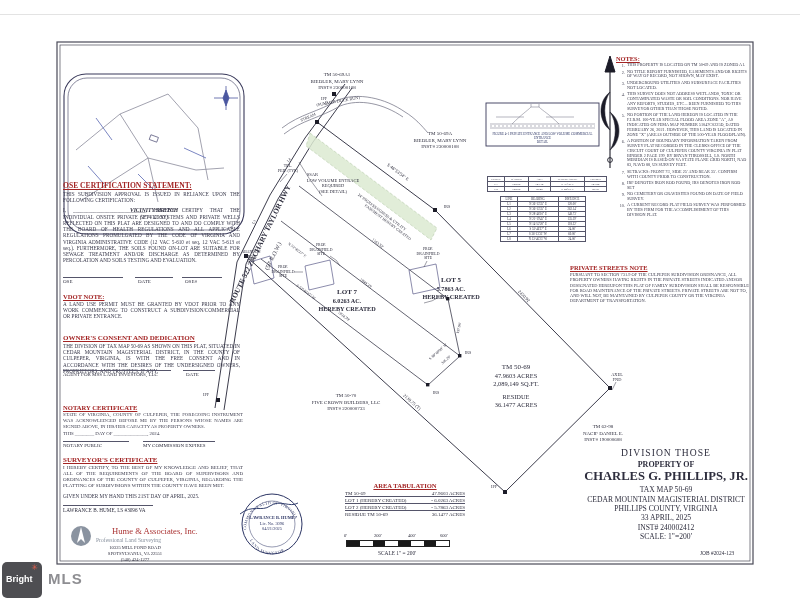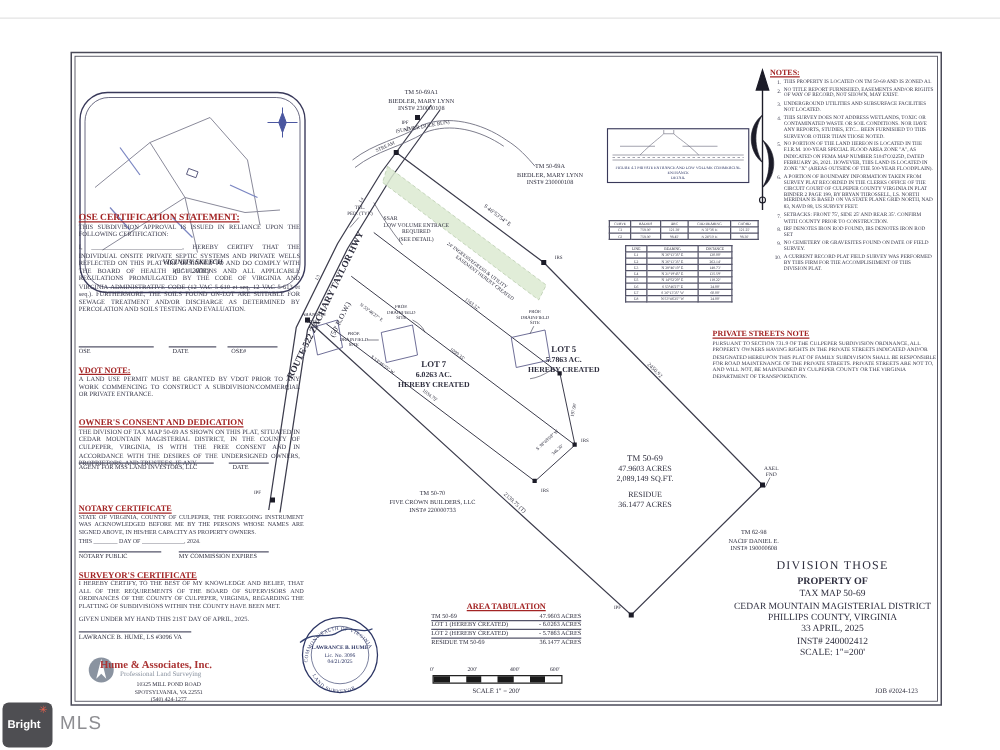--- a/index.html
+++ b/index.html
@@ -154,21 +154,21 @@
       <circle cx="81" cy="536" r="10" fill="#8a93a0"></circle>
       <polygon points="81,527 77,543 81,539 85,543" fill="#fff"></polygon>
     </g>
   </svg>
 
   <div class="B tc" style="left:154px;top:214px;font-style:italic;font-size:5.6px;line-height:1.25">
     <div style="font-weight:bold">VICINITY SKETCH</div>
     <div>(1" = 2000')</div>
   </div>
 
-  <div class="abs" style="left:63px;top:169px;width:177px">
+  <div class="abs" style="left:63px;top:181px;width:177px">
     <div class="hd" style="font-size:7.6px">OSE CERTIFICATION STATEMENT:</div>
     <div class="p" style="font-size:5.2px;margin-top:1px">THIS SUBDIVISION APPROVAL IS ISSUED IN RELIANCE UPON THE FOLLOWING CERTIFICATION:</div>
     <div class="p" style="font-size:5.2px;margin-top:4px">I, ____________________________, HEREBY CERTIFY THAT THE INDIVIDUAL ONSITE PRIVATE SEPTIC SYSTEMS AND PRIVATE WELLS REFLECTED ON THIS PLAT ARE DESIGNED TO AND DO COMPLY WITH THE BOARD OF HEALTH REGULATIONS AND ALL APPLICABLE REGULATIONS PROMULGATED BY THE CODE OF VIRGINIA AND VIRGINIA ADMINISTRATIVE CODE (12 VAC 5-610 et seq, 12 VAC 5-613 et seq.). FURTHERMORE, THE SOILS FOUND ON-LOT ARE SUITABLE FOR SEWAGE TREATMENT AND/OR DISCHARGE AS DETERMINED BY PERCOLATION AND SOILS TESTING AND EVALUATION.</div>
   </div>
   <div class="sig" style="left:63px;top:277px;width:60px"></div>
   <div class="sig" style="left:135px;top:277px;width:38px"></div>
   <div class="sig" style="left:182px;top:277px;width:40px"></div>
   <div class="L" style="left:63px;top:279px;font-size:5px">OSE</div>
   <div class="L" style="left:138px;top:279px;font-size:5px">DATE</div>
   <div class="L" style="left:185px;top:279px;font-size:5px">OSE#</div>
@@ -198,21 +198,21 @@
   <div class="L" style="left:143px;top:443px;font-size:5px">MY COMMISSION EXPIRES</div>
 
   <div class="abs" style="left:63px;top:456px;width:180px">
     <div class="hd" style="font-size:7px">SURVEYOR'S CERTIFICATE</div>
     <div class="p" style="font-size:5px;margin-top:1px">I HEREBY CERTIFY, TO THE BEST OF MY KNOWLEDGE AND BELIEF, THAT ALL OF THE REQUIREMENTS OF THE BOARD OF SUPERVISORS AND ORDINANCES OF THE COUNTY OF CULPEPER, VIRGINIA, REGARDING THE PLATTING OF SUBDIVISIONS WITHIN THE COUNTY HAVE BEEN MET.</div>
     <div class="p" style="font-size:5.2px;margin-top:4px">GIVEN UNDER MY HAND THIS  21ST  DAY OF APRIL, 2025.</div>
   </div>
   <div class="sig" style="left:63px;top:505px;width:90px"></div>
   <div class="L" style="left:63px;top:507px;font-size:5.2px">LAWRANCE B. HUME, LS   #3096 VA</div>
 
-  <div class="L" style="left:80px;top:526px;font-size:8.6px;color:#a33;font-weight:bold">Hume &amp; Associates, Inc.</div>
+  <div class="L" style="left:112px;top:526px;font-size:8.6px;color:#a33;font-weight:normal">Hume &amp; Associates, Inc.</div>
   <div class="L" style="left:96px;top:537px;font-size:5.6px;color:#8a93a0">Professional Land Surveying</div>
   <div class="B" style="left:90px;top:545px;width:90px;font-size:4.6px">10325 MILL POND ROAD</div>
   <div class="B" style="left:90px;top:551px;width:90px;font-size:4.6px">SPOTSYLVANIA, VA 22551</div>
   <div class="B" style="left:90px;top:557px;width:90px;font-size:4.6px">(540) 424-1277</div>
 
   <div class="B tc" style="left:272px;top:524px;font-size:4.4px;line-height:1.3;color:#2c3564">
     <div style="font-weight:bold">LAWRANCE B. HUME</div>
     <div>Lic. No. 3096</div>
     <div>04/21/2025</div>
   </div>
@@ -457,20 +457,21 @@
 
   <div class="L" style="left:230px;top:310px;font-size:3.6px;transform:translate(-50%,-50%) rotate(-82deg)">L2</div>
   <div class="L" style="left:254px;top:222px;font-size:3.6px;transform:translate(-50%,-50%) rotate(-64deg)">L3</div>
   <div class="L" style="left:289px;top:160px;font-size:3.6px;transform:translate(-50%,-50%) rotate(-57deg)">L4</div>
   <div class="L" style="left:326px;top:103px;font-size:3.6px;transform:translate(-50%,-50%) rotate(-50deg)">L5</div>
   <div class="L" style="left:243px;top:282px;font-size:3.6px;color:#6a6a7c;transform:translate(-50%,-50%) rotate(-80deg)">O.H.U.</div>
 
   <div class="B" style="left:580px;top:448px;width:172px;line-height:1.1">
     <div style="font-size:9.6px;letter-spacing:1px">DIVISION  THOSE</div>
     <div style="font-size:8px;font-weight:bold;margin-top:2px">PROPERTY OF</div>
+    <div style="font-size:12.6px;font-weight:bold;margin-top:1px;white-space:nowrap">CHARLES G. PHILLIPS, JR.</div>
     <div style="font-size:7.6px;margin-top:2px">TAX MAP 50-69</div>
     <div style="font-size:7.6px;margin-top:1px">CEDAR MOUNTAIN MAGISTERIAL DISTRICT</div>
     <div style="font-size:7.6px;margin-top:1px">PHILLIPS COUNTY, VIRGINIA</div>
     <div style="font-size:7.6px;margin-top:1px">33 APRIL, 2025</div>
     <div style="font-size:7.6px;margin-top:1px">INST# 240002412</div>
     <div style="font-size:7.6px;margin-top:1px">SCALE: 1"=200'</div>
   </div>
   <div class="L" style="left:700px;top:550px;font-size:5.4px">JOB #2024-123</div>
 
   <div class="abs" style="left:345px;top:482px;width:120px">
@@ -509,16 +510,16 @@
       <span></span>
       <span></span>
   </div>
   <div class="B" style="left:346px;top:550px;width:102px;font-size:5.4px">SCALE 1" = 200'</div>
 
   <div class="abs" style="left:2px;top:562px;width:130px;height:38px">
     <div class="abs" style="left:0;top:0;width:40px;height:36px;background:#4e4e52;border-radius:5px">
       <span style="position:absolute;left:4px;top:12px;color:#fff;font-size:9px;font-weight:bold;font-family:'Liberation Sans',sans-serif">Bright</span>
       <span style="position:absolute;right:4px;top:1px;color:#e8604c;font-size:8px">✳</span>
     </div>
-    <span style="position:absolute;left:46px;top:8px;color:#8e8e92;font-size:15px;font-weight:normal;letter-spacing:1px;font-family:'Liberation Sans',sans-serif">MLS</span>
+    <span style="position:absolute;left:46px;top:8px;color:#8e8e92;font-size:15px;font-weight:bold;letter-spacing:1px;font-family:'Liberation Sans',sans-serif">MLS</span>
   </div>
 
 </div>
 
 </body></html>

